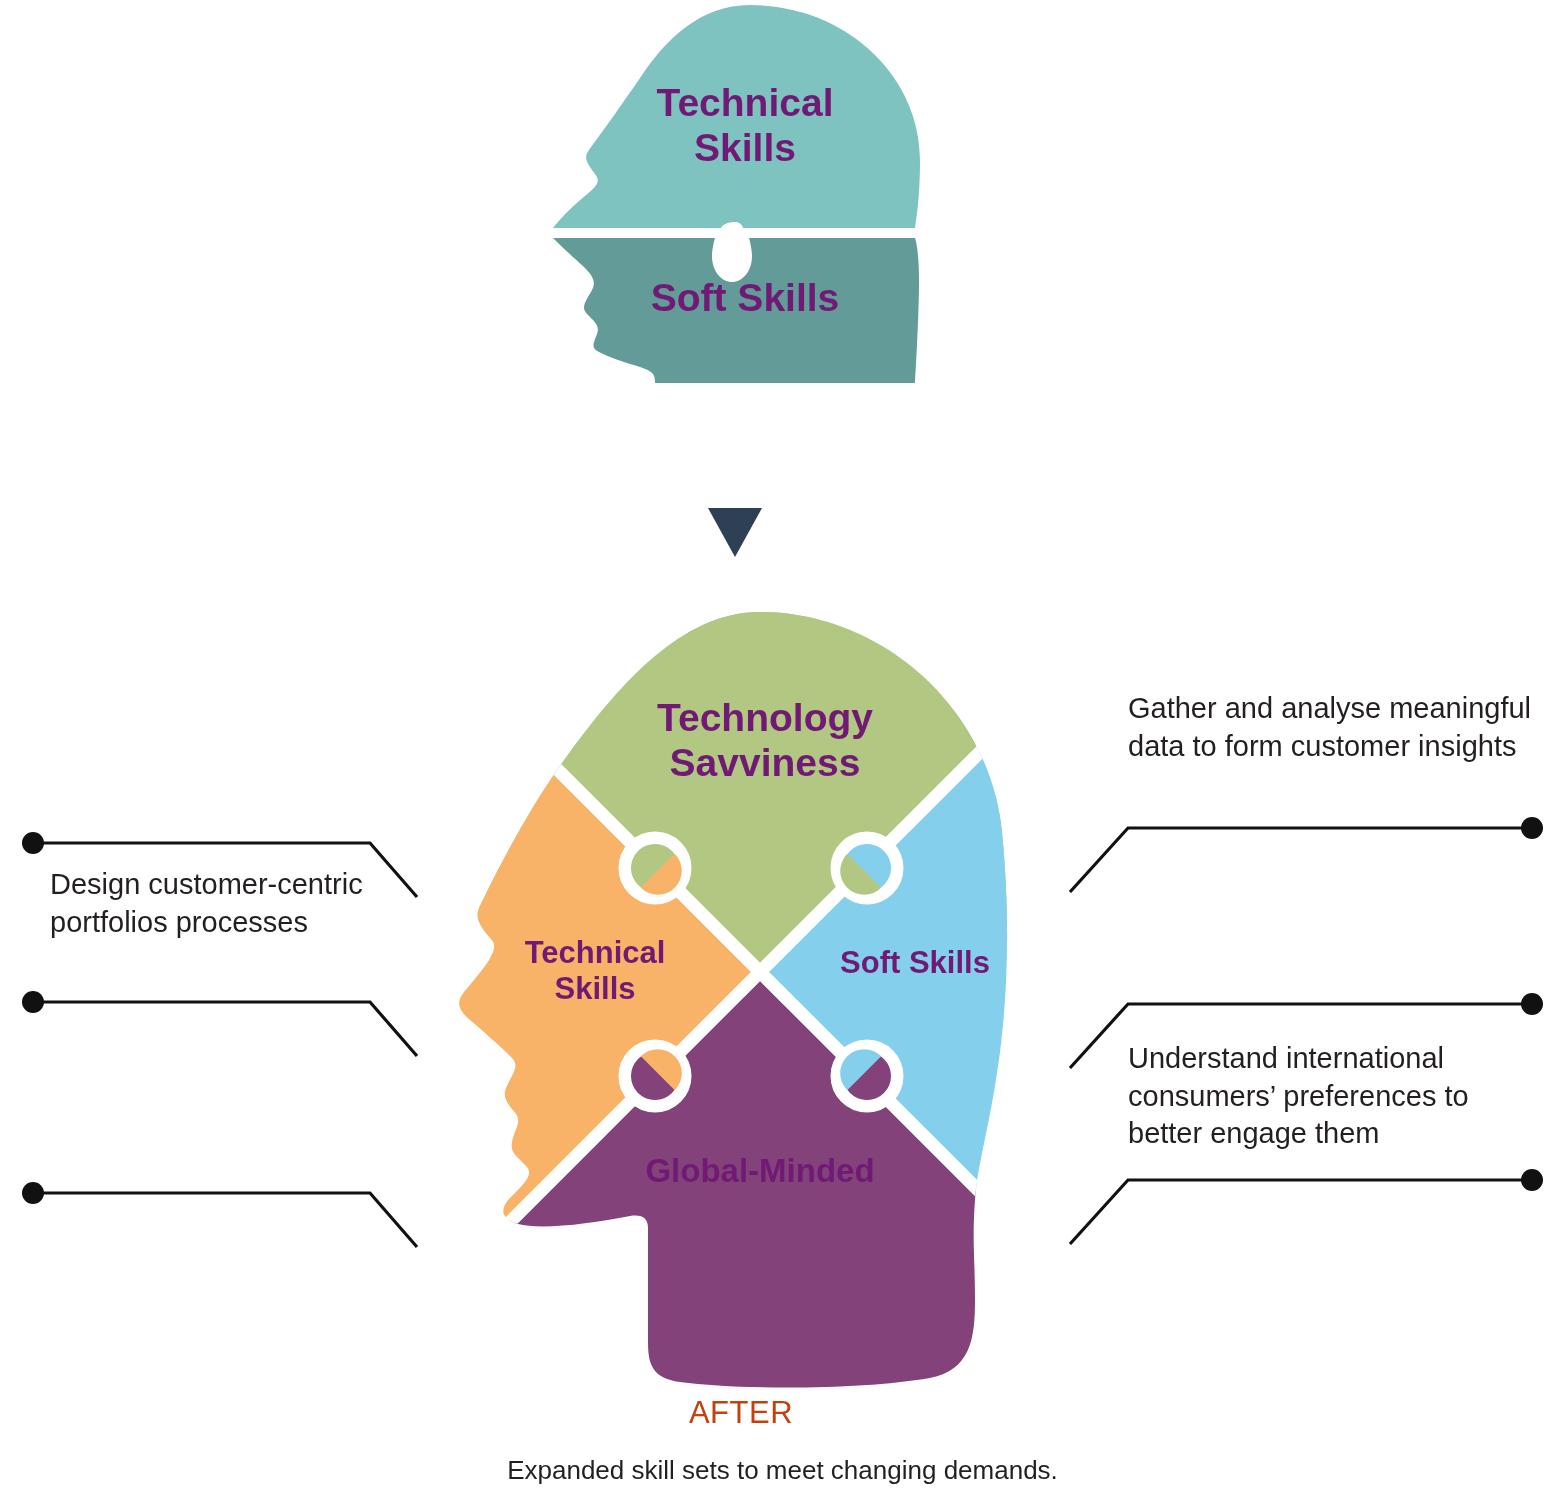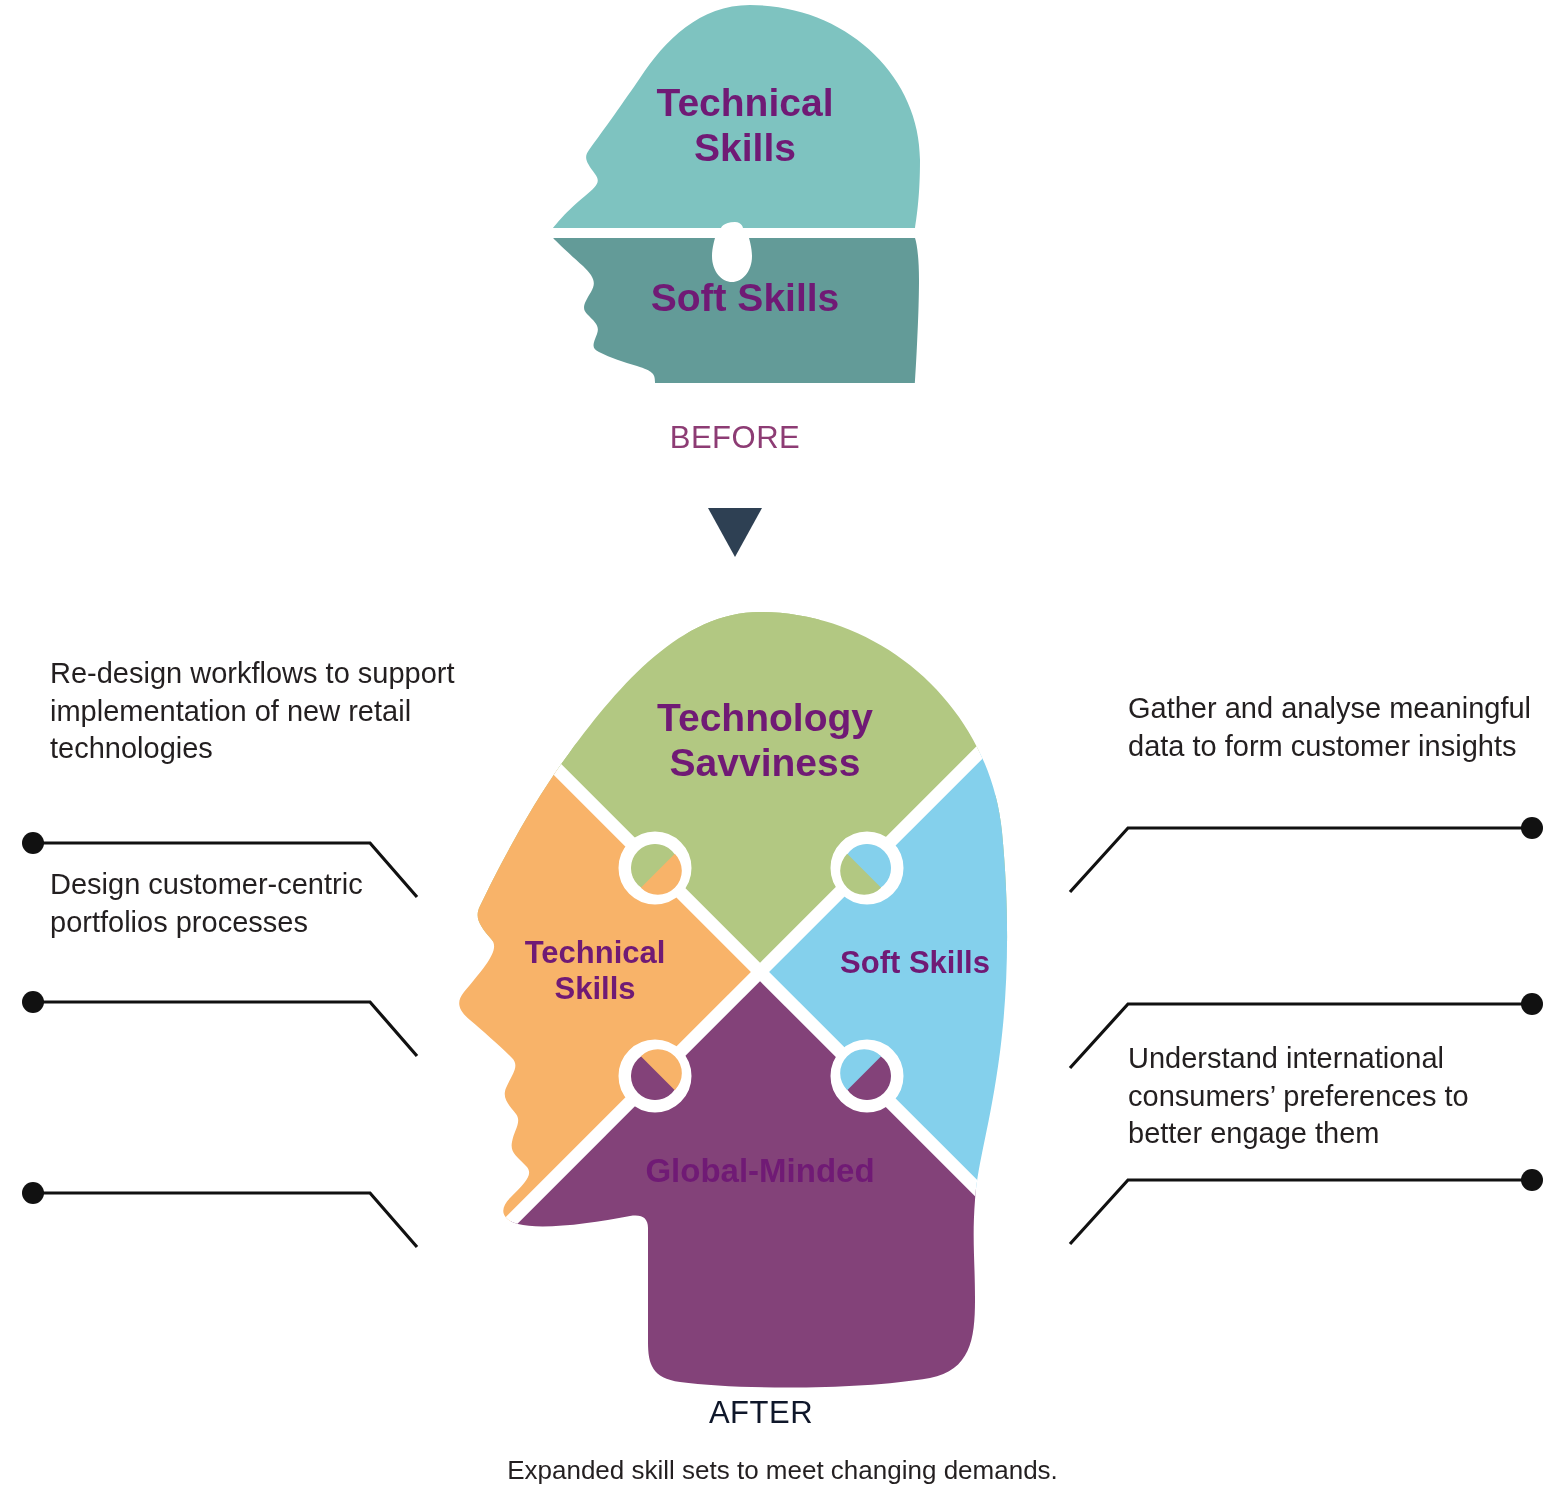--- a/index.html
+++ b/index.html
@@ -29,25 +29,25 @@
     letter-spacing: 0.5px;
     color: #8d3c74;
     font-family: "Liberation Sans", sans-serif;
   }
   #arrow-wrap { left: 690px; top: 495px; width: 90px; height: 70px; }
 
   
   #after-head-wrap { left: 430px; top: 600px; width: 620px; height: 790px; }
 
   #after-label {
-    left: 561px; top: 1395px; width: 400px;
+    left: 541px; top: 1395px; width: 400px;
     text-align: center;
     font-size: 31px;
     letter-spacing: 0.5px;
-    color: #0f172a;
+    color: #c2410c;
   }
   #caption {
     left: 0px; top: 1455px; width: 1565px;
     text-align: center;
     font-size: 26px;
     color: #231f20;
   }
 
   
   .callout-text {
@@ -109,21 +109,20 @@
            L 204 238
            C 204 238, 207 248, 207 256
            C 207 272, 197 282, 187 282
            C 177 282, 167 272, 167 256
            C 167 248, 170 238, 170 238 Z"></path>
     </svg>
     <div class="puz-label" style="left:40px; top:80px; width:320px; font-size:39px;">Technical<br>Skills</div>
     <div class="puz-label" style="left:40px; top:275px; width:320px; font-size:39px;">Soft Skills</div>
   </div>
 
-  <div class="abs" id="before-label">BEFORE</div>
 
   <div class="abs" id="arrow-wrap">
     <svg width="90" height="70" viewBox="0 0 90 70" xmlns="http://www.w3.org/2000/svg">
       <polygon points="18,13 72,13 45,62" fill="#2e4053"></polygon>
     </svg>
   </div>
 
   <div class="abs" id="lines-left">
     <svg width="470" height="700" viewBox="0 0 470 700" xmlns="http://www.w3.org/2000/svg">
       <g stroke="#111111" stroke-width="3.2" fill="none">
@@ -147,21 +146,20 @@
         <path d="M 492 580 L 88 580 L 30 644"></path>
       </g>
       <g fill="#111111">
         <circle cx="492" cy="228" r="11"></circle>
         <circle cx="492" cy="404" r="11"></circle>
         <circle cx="492" cy="580" r="11"></circle>
       </g>
     </svg>
   </div>
 
-  <div class="callout-text callout-left" style="top:655px;">Re-design workflows to support implementation of new retail technologies</div>
   <div class="callout-text callout-left" style="top:866px; width:360px;">Design customer-centric portfolios processes</div>
 
   <div class="callout-text callout-right" style="top:690px;">Gather and analyse meaningful data to form customer insights</div>
   <div class="callout-text callout-right" style="top:1040px;">Understand international consumers’ preferences to better engage them</div>
 
   <div class="abs" id="after-head-wrap">
     <svg width="620" height="790" viewBox="0 0 620 790" xmlns="http://www.w3.org/2000/svg">
       <defs>
 
         <clipPath id="headClip">

